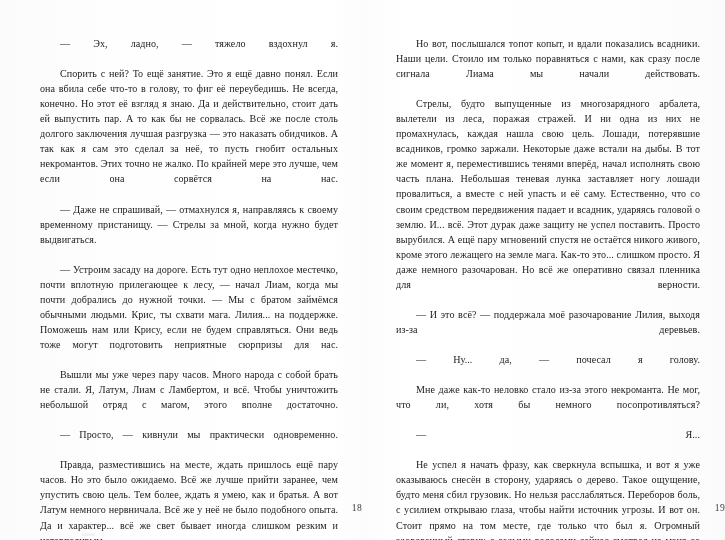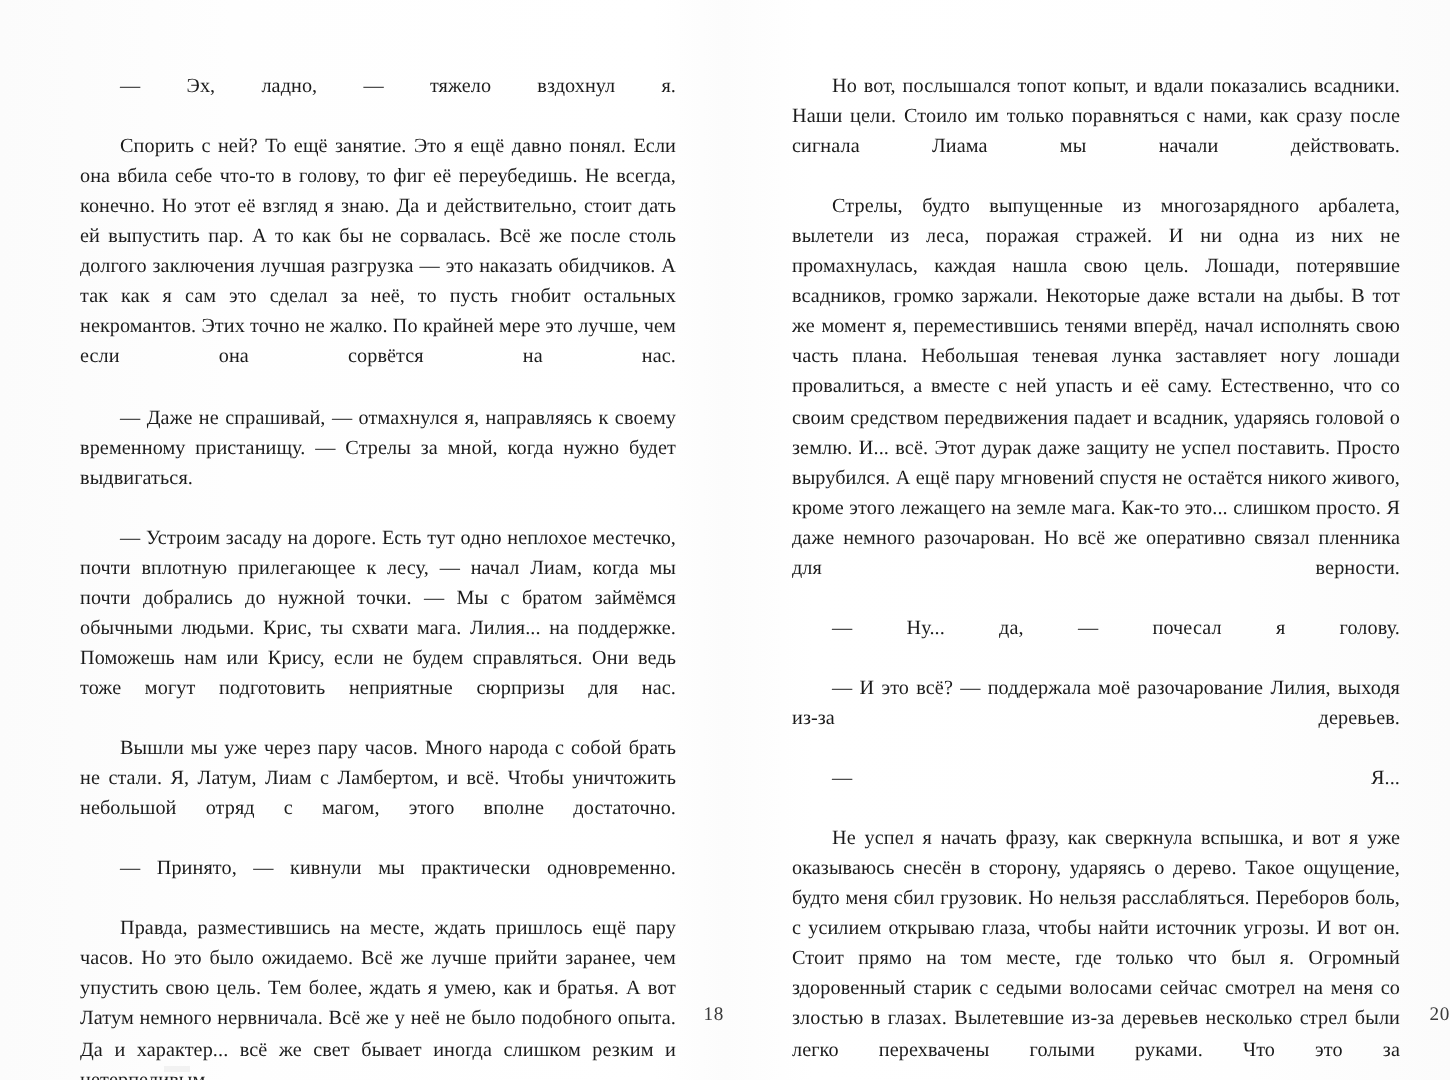--- a/index.html
+++ b/index.html
@@ -105,33 +105,34 @@
 
 <div id="spread">
 
   <div class="page page-left">
     <div class="textblock">
       <p class="para">— Эх, ладно, — тяжело вздохнул я.</p>
       <p class="para">Спорить с ней? То ещё занятие. Это я ещё давно понял. Если она вбила себе что-то в голову, то фиг её переубедишь. Не всегда, конечно. Но этот её взгляд я знаю. Да и действительно, стоит дать ей выпустить пар. А то как бы не сорвалась. Всё же после столь долгого заключения лучшая разгрузка — это наказать обидчиков. А так как я сам это сделал за неё, то пусть гнобит остальных некромантов. Этих точно не жалко. По крайней мере это лучше, чем если она сорвётся на нас.</p>
       <p class="para">— Даже не спрашивай, — отмахнулся я, направляясь к своему временному пристанищу. — Стрелы за мной, когда нужно будет выдвигаться.</p>
       <p class="para">— Устроим засаду на дороге. Есть тут одно неплохое местечко, почти вплотную прилегающее к лесу, — начал Лиам, когда мы почти добрались до нужной точки. — Мы с братом займёмся обычными людьми. Крис, ты схвати мага. Лилия... на поддержке. Поможешь нам или Крису, если не будем справляться. Они ведь тоже могут подготовить неприятные сюрпризы для нас.</p>
       <p class="para">Вышли мы уже через пару часов. Много народа с собой брать не стали. Я, Латум, Лиам с Ламбертом, и всё. Чтобы уничтожить небольшой отряд с магом, этого вполне достаточно.</p>
-      <p class="para">— Принято, — кивнули мы практически одновременно.</p>
+      <p class="para">— Просто, — кивнули мы практически одновременно.</p>
       <p class="para">Правда, разместившись на месте, ждать пришлось ещё пару часов. Но это было ожидаемо. Всё же лучше прийти заранее, чем упустить свою цель. Тем более, ждать я умею, как и братья. А вот Латум немного нервничала. Всё же у неё не было подобного опыта. Да и характер... всё же свет бывает иногда слишком резким и нетерпеливым.</p>
     </div>
     <div class="folio">18</div>
   </div>
 
   <div class="page page-right">
     <div class="textblock">
       <p class="para">Но вот, послышался топот копыт, и вдали показались всадники. Наши цели. Стоило им только поравняться с нами, как сразу после сигнала Лиама мы начали действовать.</p>
       <p class="para">Стрелы, будто выпущенные из многозарядного арбалета, вылетели из леса, поражая стражей. И ни одна из них не промахнулась, каждая нашла свою цель. Лошади, потерявшие всадников, громко заржали. Некоторые даже встали на дыбы. В тот же момент я, переместившись тенями вперёд, начал исполнять свою часть плана. Небольшая теневая лунка заставляет ногу лошади провалиться, а вместе с ней упасть и её саму. Естественно, что со своим средством передвижения падает и всадник, ударяясь головой о землю. И... всё. Этот дурак даже защиту не успел поставить. Просто вырубился. А ещё пару мгновений спустя не остаётся никого живого, кроме этого лежащего на земле мага. Как-то это... слишком просто. Я даже немного разочарован. Но всё же оперативно связал пленника для верности.</p>
+      <p class="para">— И это всё? — поддержала моё разочарование Лилия, выходя из-за деревьев.</p>
       <p class="para">— Ну... да, — почесал я голову.</p>
-      <p class="para">— И это всё? — поддержала моё разочарование Лилия, выходя из-за деревьев.</p>
+      <p class="para">Мне даже как-то неловко стало из-за этого некроманта. Не мог, что ли, хотя бы немного посопротивляться?</p>
       <p class="para">— Я...</p>
       <p class="para">Не успел я начать фразу, как сверкнула вспышка, и вот я уже оказываюсь снесён в сторону, ударяясь о дерево. Такое ощущение, будто меня сбил грузовик. Но нельзя расслабляться. Переборов боль, с усилием открываю глаза, чтобы найти источник угрозы. И вот он. Стоит прямо на том месте, где только что был я. Огромный здоровенный старик с седыми волосами сейчас смотрел на меня со злостью в глазах. Вылетевшие из-за деревьев несколько стрел были легко перехвачены голыми руками. Что это за</p>
     </div>
-    <div class="folio">20</div>
+    <div class="folio">19</div>
   </div>
 
   <div class="scan-speck"></div>
 
 </div>
 
 </body></html>

